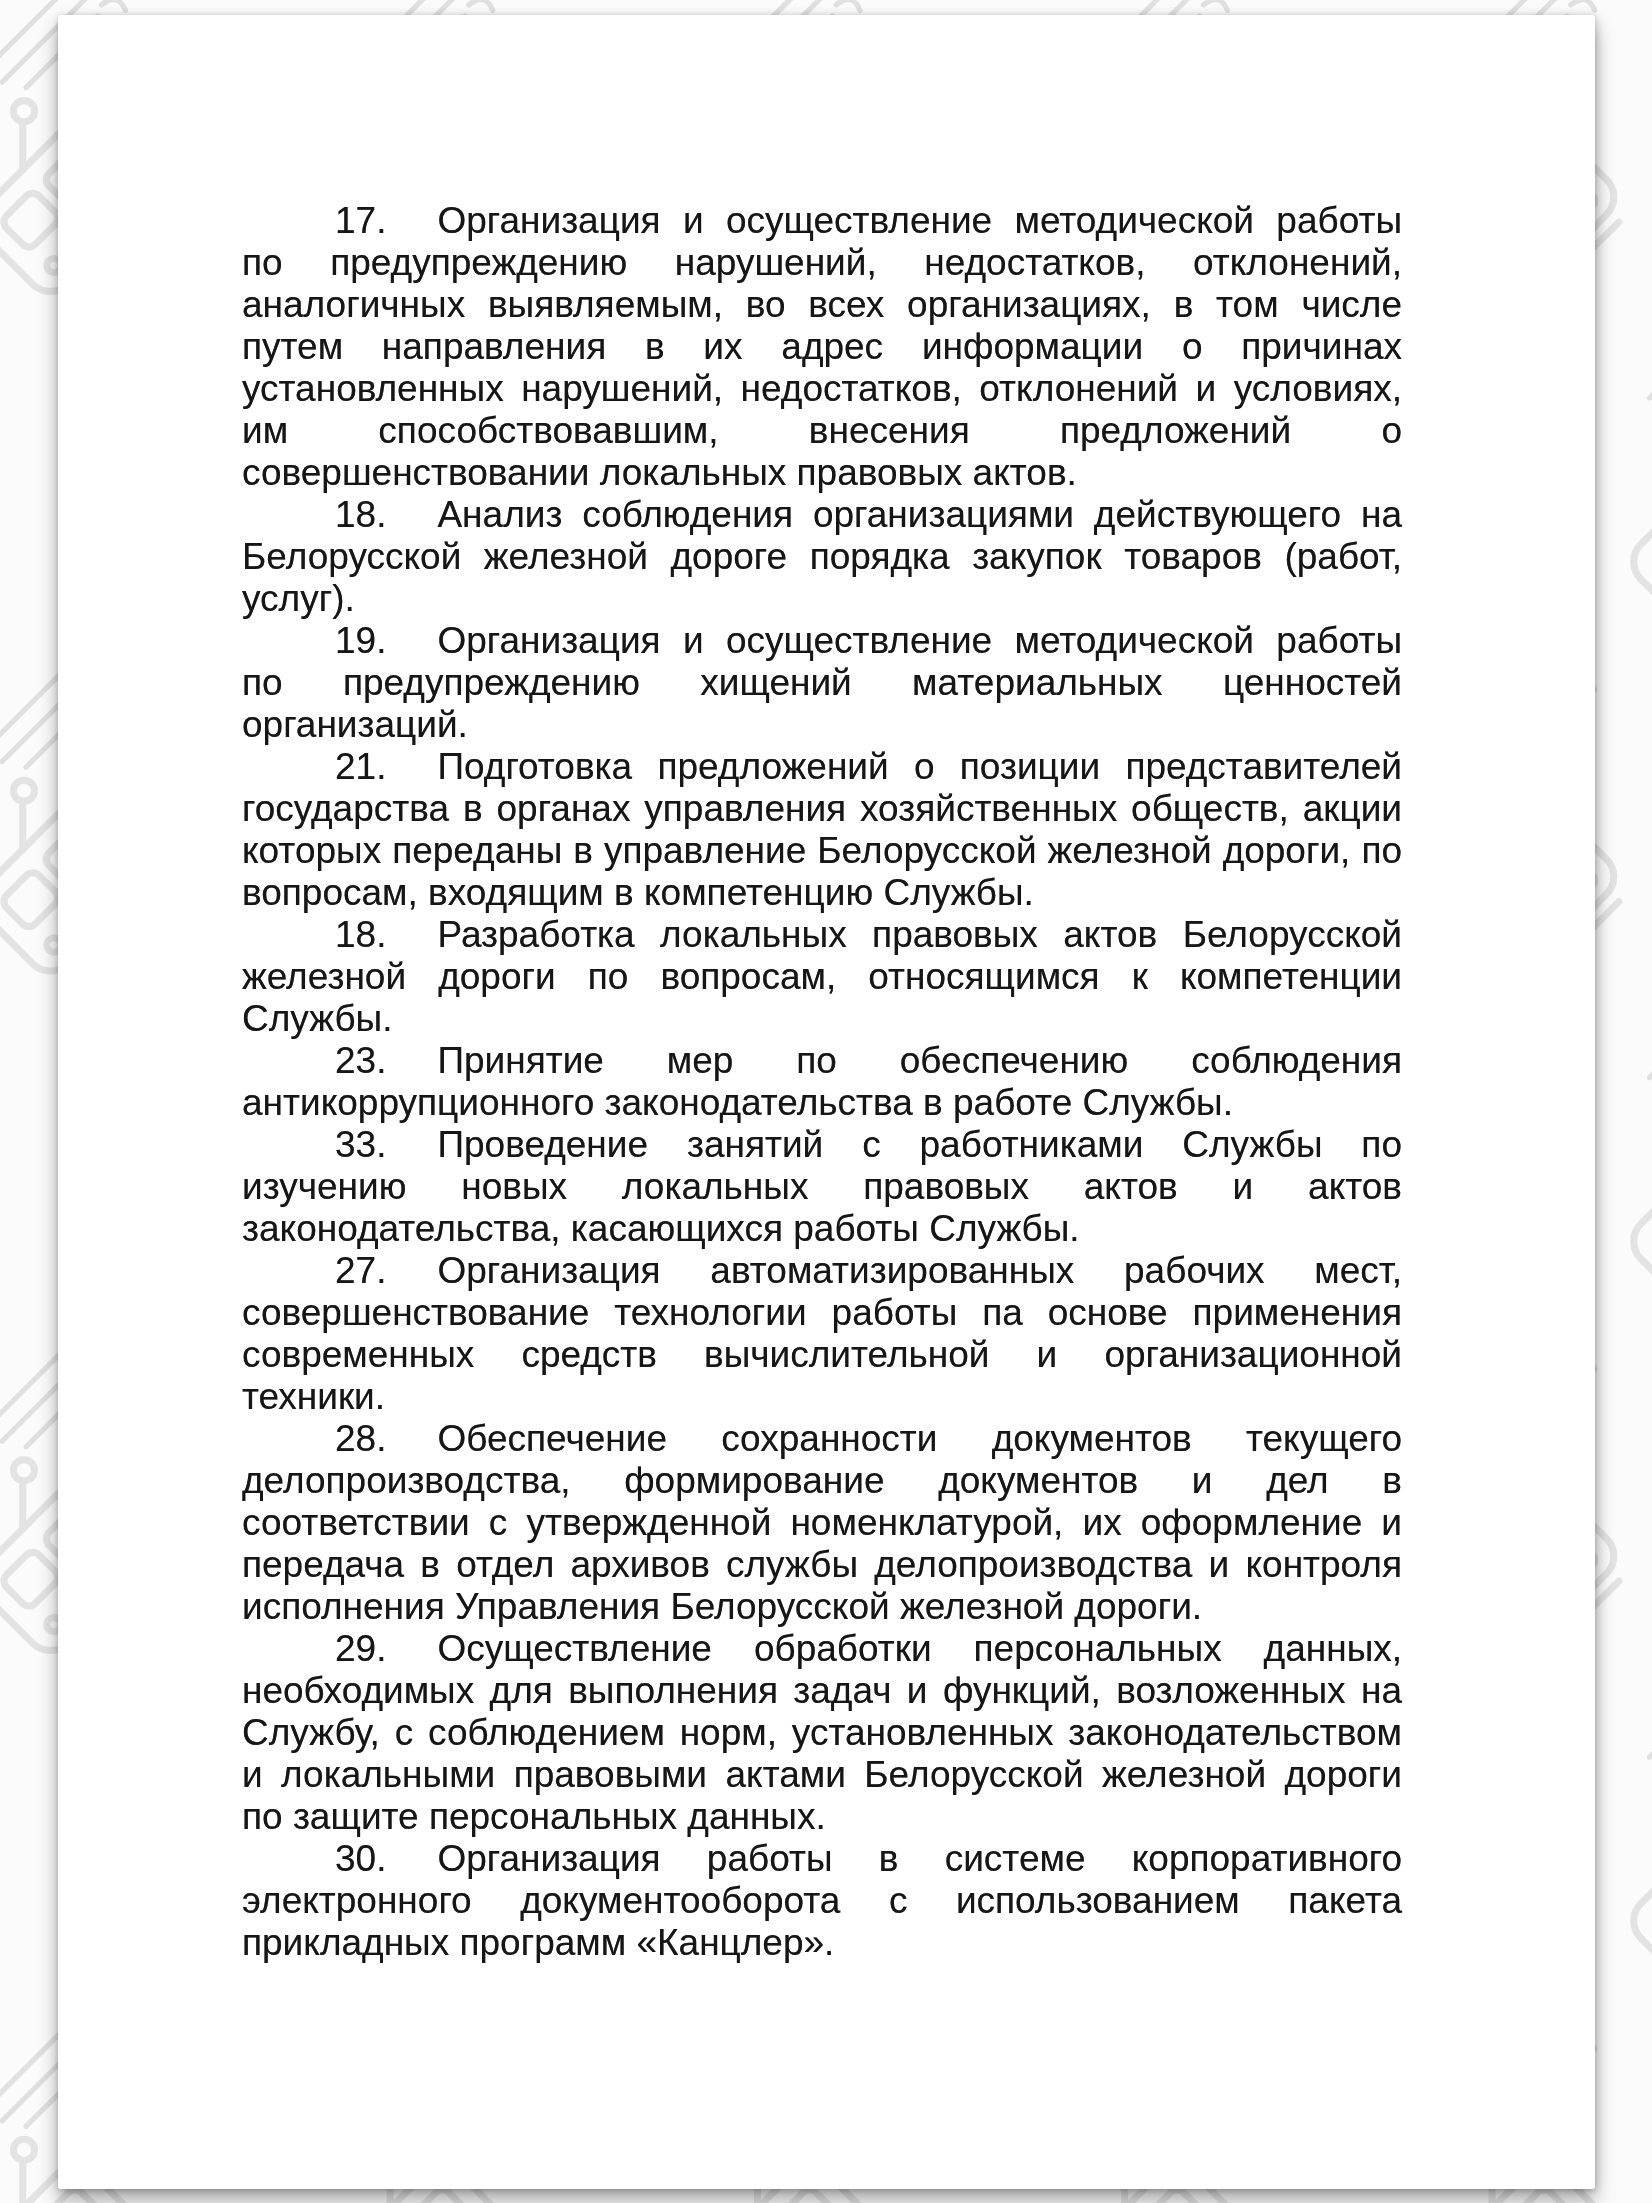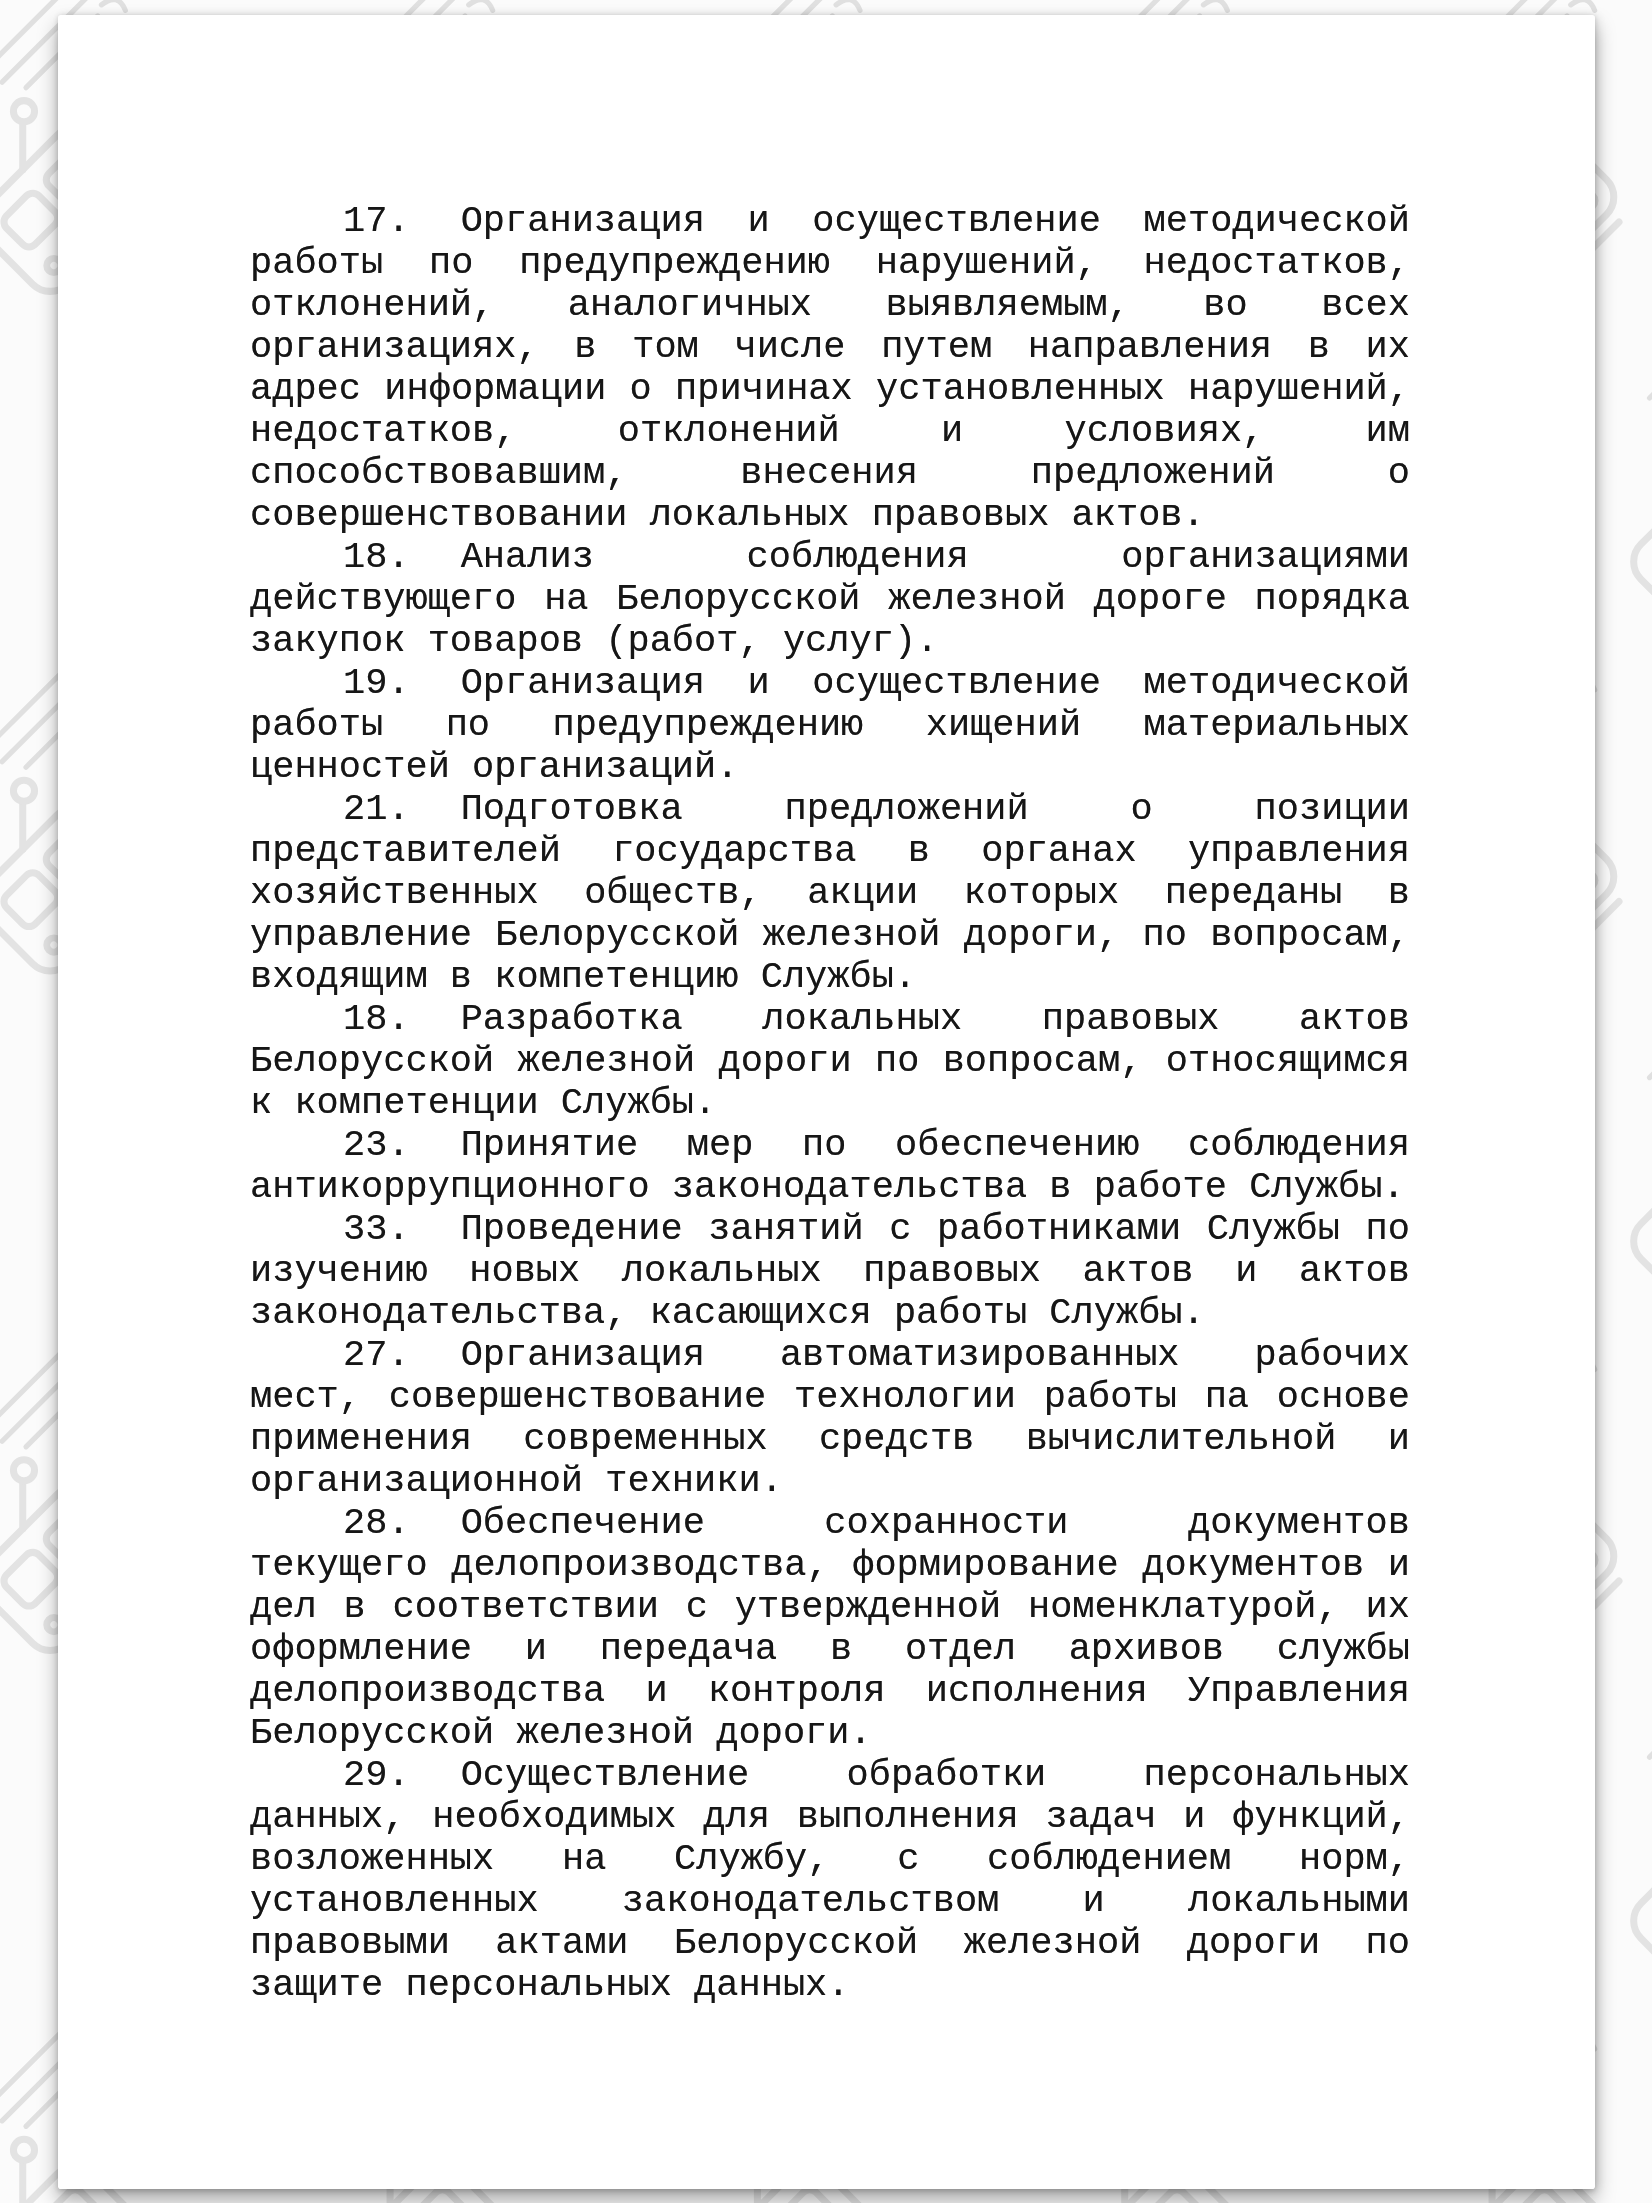--- a/index.html
+++ b/index.html
@@ -24,24 +24,24 @@
     height: 2174px;
     background: #ffffff;
     border-radius: 2.8px;
     box-shadow: 0 1.8px 5.5px rgba(0,0,0,0.15),
                 0 11px 20px rgba(0,0,0,0.34),
                 2.8px 0 9.2px rgba(0,0,0,0.08);
     z-index: 1;
   }
   .textblock {
     position: absolute;
-    left: 192px;
+    left: 184px;
     top: 185px;
     width: 1160px;
-    font-family: Liberation Mono, monospace;
+    font-family: Liberation Sans, sans-serif;
     font-size: 37px;
     line-height: 42px;
     color: #161616;
     text-align: justify;
     text-shadow: 0 0 0.6px rgba(0,0,0,0.55);
   }
   .textblock p {
     margin: 0;
     padding: 0;
     text-indent: 93px;
@@ -182,15 +182,16 @@
     <p><span class="pnum">17.</span><span class="ptext">Организация и осуществление методической работы по предупреждению нарушений, недостатков, отклонений, аналогичных выявляемым, во всех организациях, в том числе путем направления в их адрес информации о причинах установленных нарушений, недостатков, отклонений и условиях, им способствовавшим, внесения предложений о совершенствовании локальных правовых актов.</span></p>
     <p><span class="pnum">18.</span><span class="ptext">Анализ соблюдения организациями действующего на Белорусской железной дороге порядка закупок товаров (работ, услуг).</span></p>
     <p><span class="pnum">19.</span><span class="ptext">Организация и осуществление методической работы по предупреждению хищений материальных ценностей организаций.</span></p>
     <p><span class="pnum">21.</span><span class="ptext">Подготовка предложений о позиции представителей государства в органах управления хозяйственных обществ, акции которых переданы в управление Белорусской железной дороги, по вопросам, входящим в компетенцию Службы.</span></p>
     <p><span class="pnum">18.</span><span class="ptext">Разработка локальных правовых актов Белорусской железной дороги по вопросам, относящимся к компетенции Службы.</span></p>
     <p><span class="pnum">23.</span><span class="ptext">Принятие мер по обеспечению соблюдения антикоррупционного законодательства в работе Службы.</span></p>
     <p><span class="pnum">33.</span><span class="ptext">Проведение занятий с работниками Службы по изучению новых локальных правовых актов и актов законодательства, касающихся работы Службы.</span></p>
     <p><span class="pnum">27.</span><span class="ptext">Организация автоматизированных рабочих мест, совершенствование технологии работы па основе применения современных средств вычислительной и организационной техники.</span></p>
     <p><span class="pnum">28.</span><span class="ptext">Обеспечение сохранности документов текущего делопроизводства, формирование документов и дел в соответствии с утвержденной номенклатурой, их оформление и передача в отдел архивов службы делопроизводства и контроля исполнения Управления Белорусской железной дороги.</span></p>
     <p><span class="pnum">29.</span><span class="ptext">Осуществление обработки персональных данных, необходимых для выполнения задач и функций, возложенных на Службу, с соблюдением норм, установленных законодательством и локальными правовыми актами Белорусской железной дороги по защите персональных данных.</span></p>
+    <p><span class="pnum">30.</span><span class="ptext">Организация работы в системе корпоративного электронного документооборота с использованием пакета прикладных программ «Канцлер».</span></p>
   </div>
 </div>
 
 
 </body></html>

